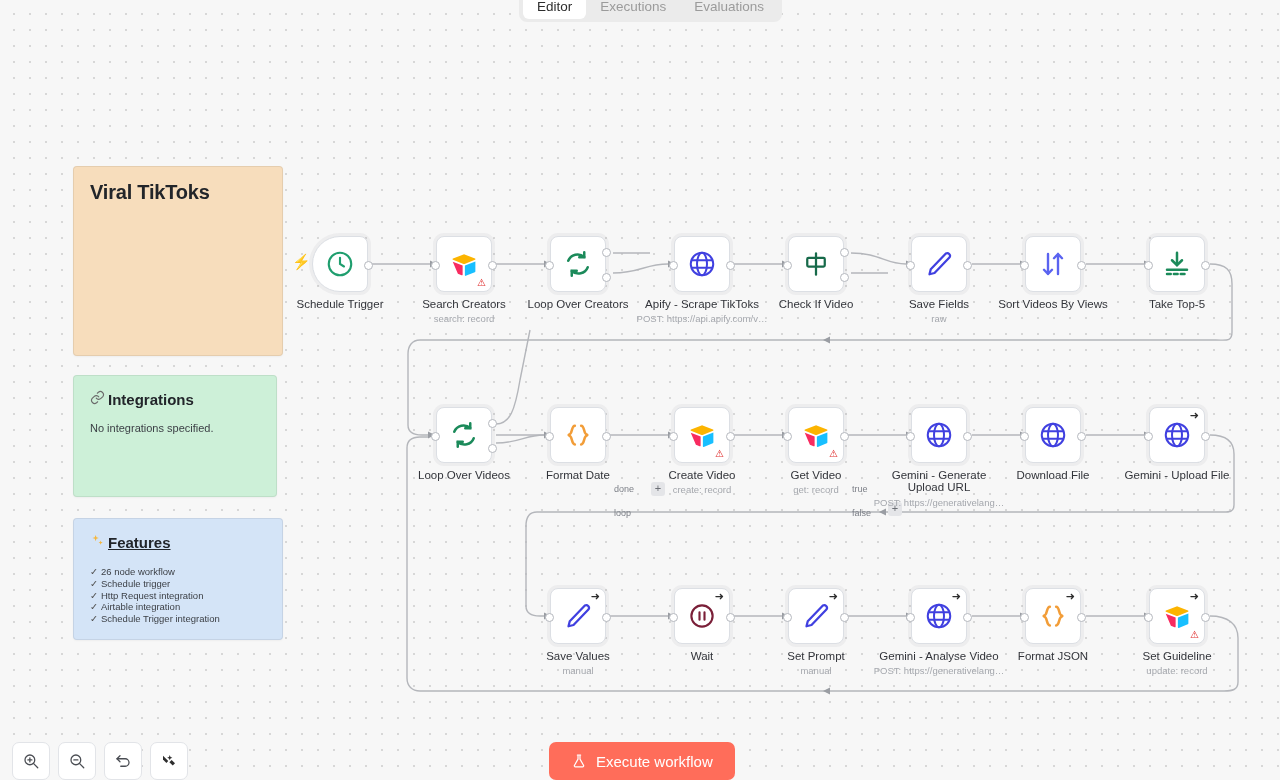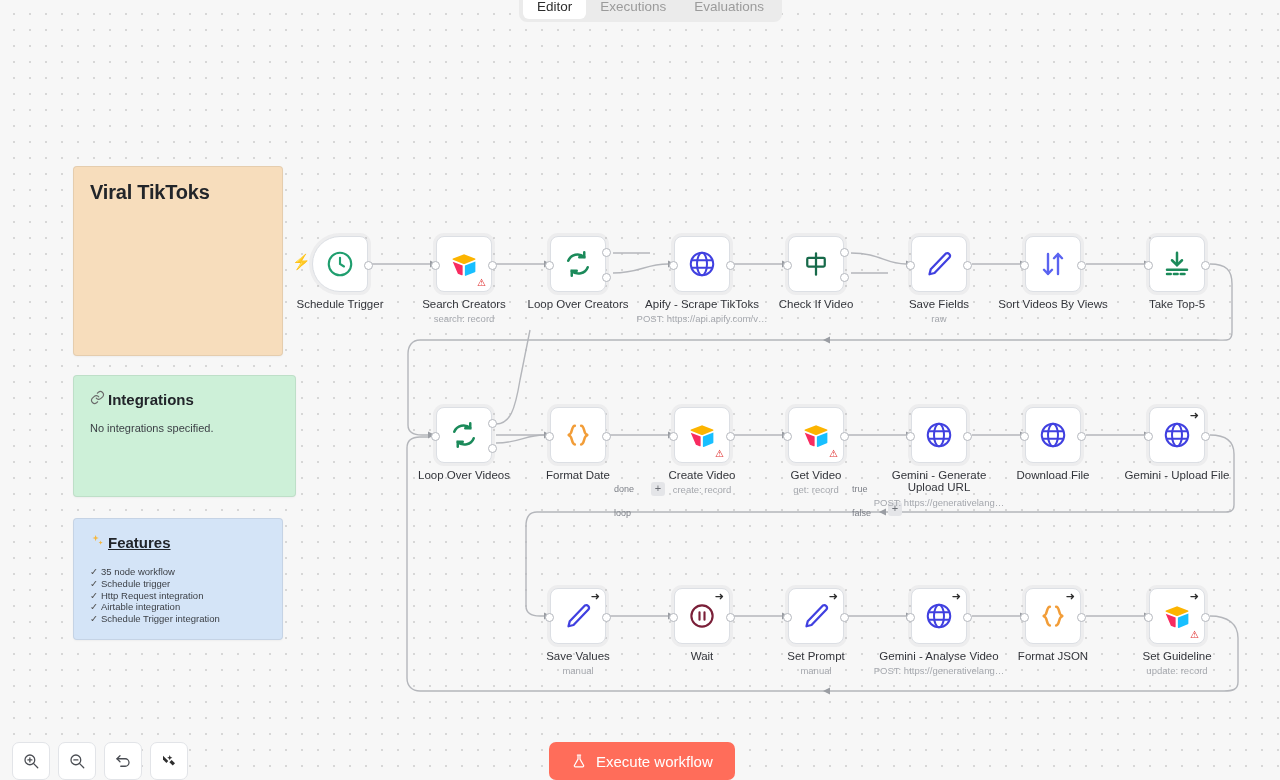--- a/index.html
+++ b/index.html
@@ -34,21 +34,21 @@
   
   .sticky {
     position: absolute; border-radius: 4px;
     border: 1px solid rgba(0,0,0,0.07);
     padding: 14px 16px;
     box-shadow: 0 1px 2px rgba(0,0,0,0.04);
   }
   #note-title { left: 73px; top: 166px; width: 210px; height: 190px; background: #f7ddbc; }
   #note-title .h { font-size: 20px; font-weight: 700; color: #22252a; letter-spacing: -0.2px; }
   #note-title .b { margin-top: 22px; font-size: 13.5px; font-weight: 700; color: #22252a; line-height: 19.4px; }
-  #note-integrations { left: 73px; top: 375px; width: 223px; height: 122px; background: #cdf0d8; }
+  #note-integrations { left: 73px; top: 375px; width: 204px; height: 122px; background: #cdf0d8; }
   #note-integrations .h { font-size: 15px; font-weight: 700; color: #22252a; display:flex; align-items:center; gap:1px;}
   #note-integrations .b { margin-top: 14px; font-size: 11px; color: #3b3f45; }
   #note-features { left: 73px; top: 518px; width: 210px; height: 122px; background: #d4e4f7; }
   #note-features .h { font-size: 15px; font-weight: 700; color: #22252a; display:flex; align-items:center; gap:1px;text-decoration:underline;}
   #note-features ul { margin-top: 15px; list-style: none; }
   #note-features li { font-size: 9.5px; color: #3b3f45; line-height: 11.8px; }
   #note-features li .ck { color: #555; margin-right: 3px; }
 
   
   .node-wrap { position: absolute; }
@@ -221,21 +221,21 @@
     <div class="h">
       <span style="display:inline-block;width:17px;">
         <svg width="15" height="15" viewBox="0 0 24 24">
           <path d="M9 3l1.3 3.7L14 8l-3.7 1.3L9 13l-1.3-3.7L4 8l3.7-1.3z" fill="#f5b63c"></path>
           <path d="M17 12l.9 2.4 2.4.9-2.4.9-.9 2.4-.9-2.4-2.4-.9 2.4-.9z" fill="#f5b63c"></path>
         </svg>
       </span>
       <span>Features</span>
     </div>
     <ul>
-      <li><span class="ck">✓</span><span>35 node workflow</span></li>
+      <li><span class="ck">✓</span><span>26 node workflow</span></li>
       <li><span class="ck">✓</span><span>Schedule trigger</span></li>
       <li><span class="ck">✓</span><span>Http Request integration</span></li>
       <li><span class="ck">✓</span><span>Airtable integration</span></li>
       <li><span class="ck">✓</span><span>Schedule Trigger integration</span></li>
     </ul>
   </div>
 
   <div class="lightning">⚡</div>
 
   <div class="node-wrap" style="left:312px; top:236px;">

